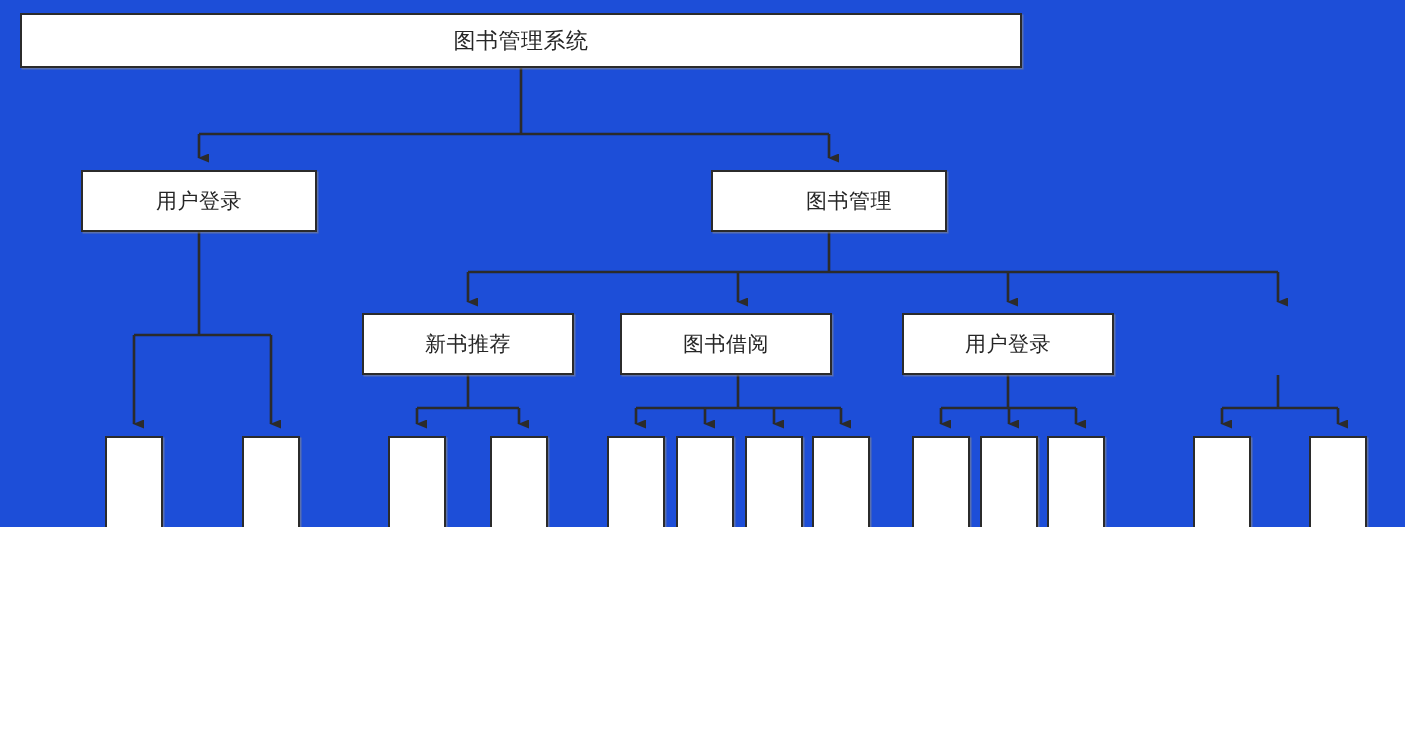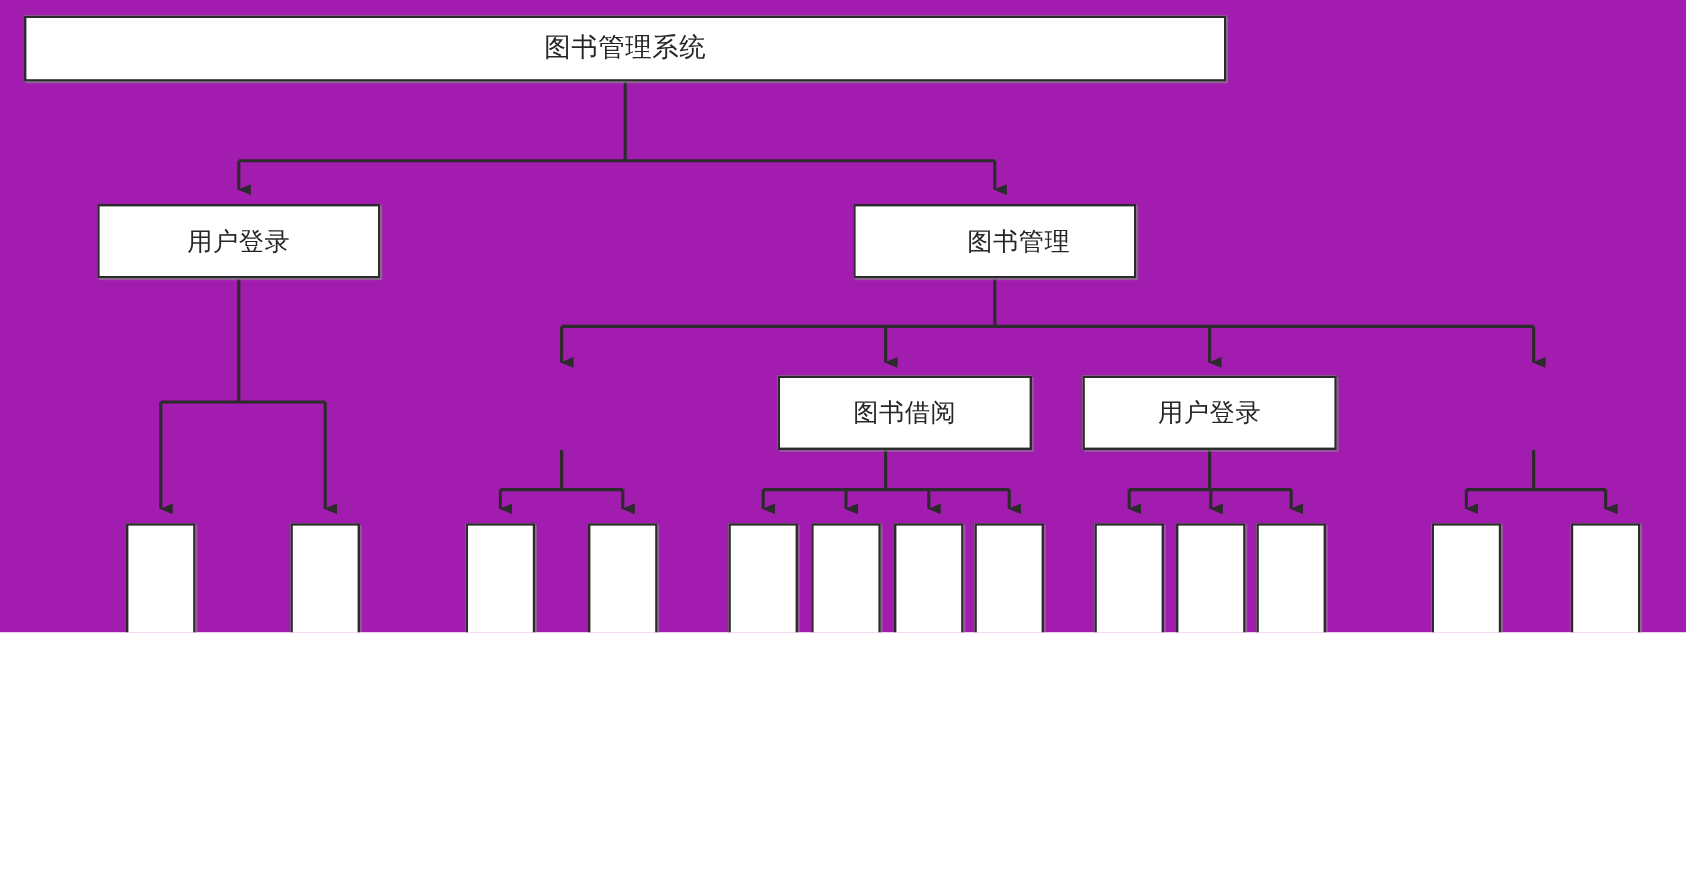--- a/index.html
+++ b/index.html
@@ -8,21 +8,21 @@
     padding: 0;
     background: #ffffff;
   }
   body {
     font-family: "DejaVu Sans", "Liberation Sans", sans-serif;
   }
   #diagram-canvas {
     position: relative;
     width: 1405px;
     height: 527px;
-    background: #a21caf;
+    background: #1d4ed8;
     overflow: hidden;
   }
   #edge-layer {
     position: absolute;
     left: 0;
     top: 0;
     width: 1405px;
     height: 747px;
     pointer-events: none;
   }
@@ -131,21 +131,24 @@
     <span class="node-label">图书管理系统</span>
   </div>
 
   <div class="node horizontal" style="left:81px; top:170px; width:236px; height:62px;">
     <span class="node-label">用户登录</span>
   </div>
   <div class="node horizontal" style="left:711px; top:170px; width:236px; height:62px;padding-left:40px;">
     <span class="node-label">图书管理</span>
   </div>
 
-  <div class="node horizontal" style="left:648px; top:313px; width:212px; height:62px;">
+  <div class="node horizontal" style="left:362px; top:313px; width:212px; height:62px;">
+    <span class="node-label">新书推荐</span>
+  </div>
+  <div class="node horizontal" style="left:620px; top:313px; width:212px; height:62px;">
     <span class="node-label">图书借阅</span>
   </div>
   <div class="node horizontal" style="left:902px; top:313px; width:212px; height:62px;">
     <span class="node-label">用户登录</span>
   </div>
 
   <div class="node vertical" style="left:105px; top:436px; width:58px; height:299px;">
     <span class="node-label">用户登录</span>
   </div>
   <div class="node vertical" style="left:242px; top:436px; width:58px; height:299px;">

